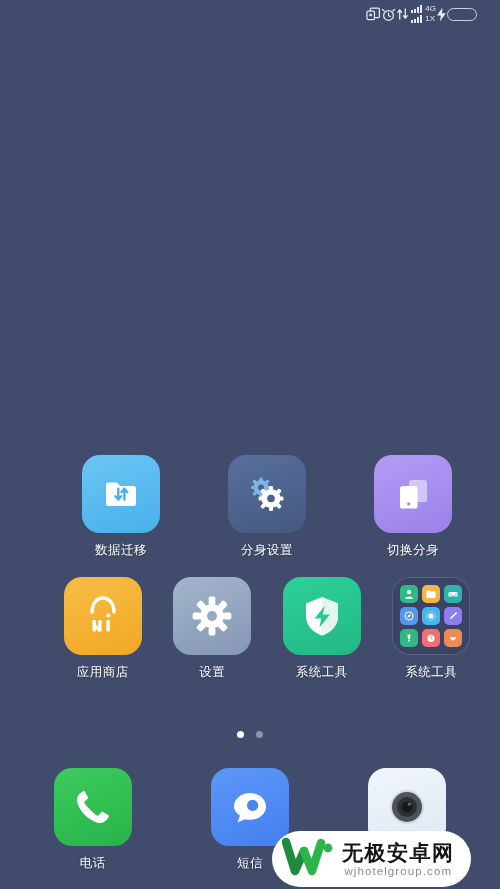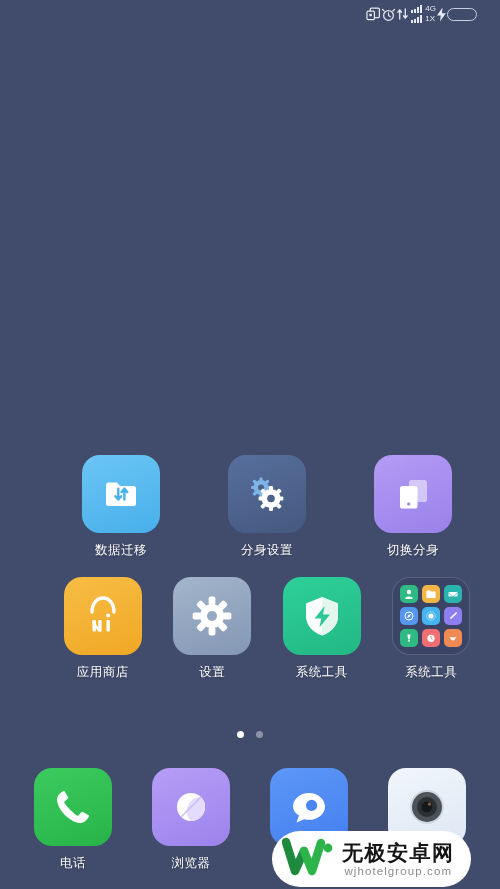--- a/index.html
+++ b/index.html
@@ -417,30 +417,20 @@
 
     <div class="app">
       <div class="app-icon" style="background:linear-gradient(160deg,#3ccb60,#27b348);">
         <svg width="50" height="50" viewBox="0 0 50 50">
           <path d="M16.4 9 C13.6 9 9 13.6 9 17.2 C9 27.6 22.4 41 32.8 41 C36.4 41 41 36.4 41 33.6 L34.2 29.6 L29.8 34 C26 32 18 24 16 20.2 L20.4 15.8 Z" fill="#ffffff"></path>
         </svg>
       </div>
       <div class="app-label">电话</div>
     </div>
 
-    <div class="app">
-      <div class="app-icon" style="background:linear-gradient(160deg,#b69df6,#9c83ec);">
-        <svg width="50" height="50" viewBox="0 0 50 50">
-          <circle cx="25" cy="25" r="14" fill="#ffffff"></circle>
-          <path d="M25 11 A14 14 0 0 1 25 39 A14 14 0 0 1 35 15 Z" fill="#e5dcfb"></path>
-          <path d="M15 35 L35 15" stroke="#c8b8f5" stroke-width="1.2"></path>
-        </svg>
-      </div>
-      <div class="app-label">浏览器</div>
-    </div>
 
     <div class="app">
       <div class="app-icon" style="background:linear-gradient(160deg,#5d97f7,#447ff0);">
         <svg width="50" height="50" viewBox="0 0 50 50">
           <path d="M25 11 C33.8 11 41 17 41 24.4 C41 31.8 33.8 37.8 25 37.8 C23.3 37.8 21.7 37.6 20.2 37.2 L12.5 40.5 L15 33.6 C11.3 31.2 9 28 9 24.4 C9 17 16.2 11 25 11 Z" fill="#ffffff"></path>
           <circle cx="27.6" cy="23.4" r="5.6" fill="#4b85f2"></circle>
         </svg>
       </div>
       <div class="app-label">短信</div>
     </div>

